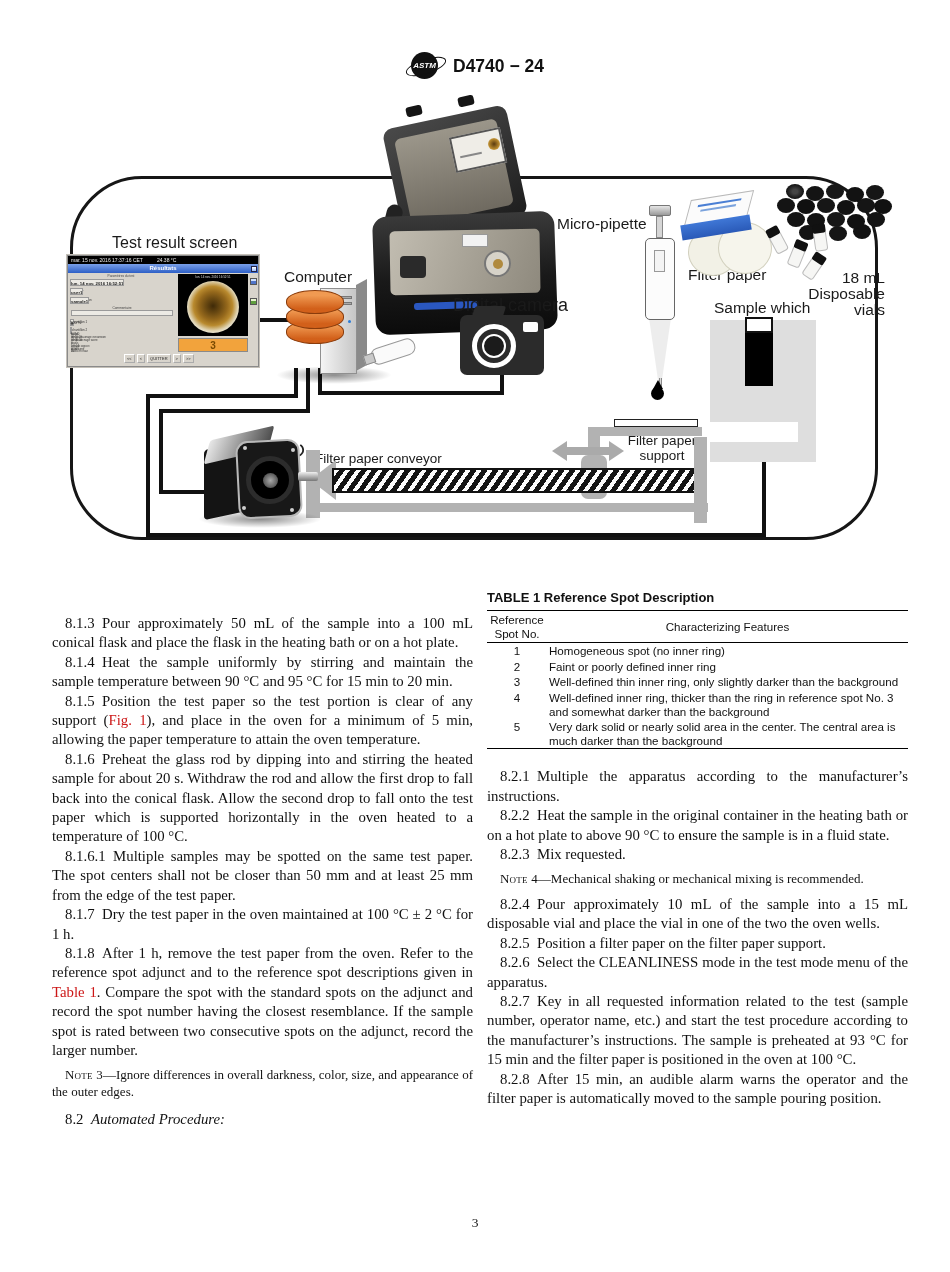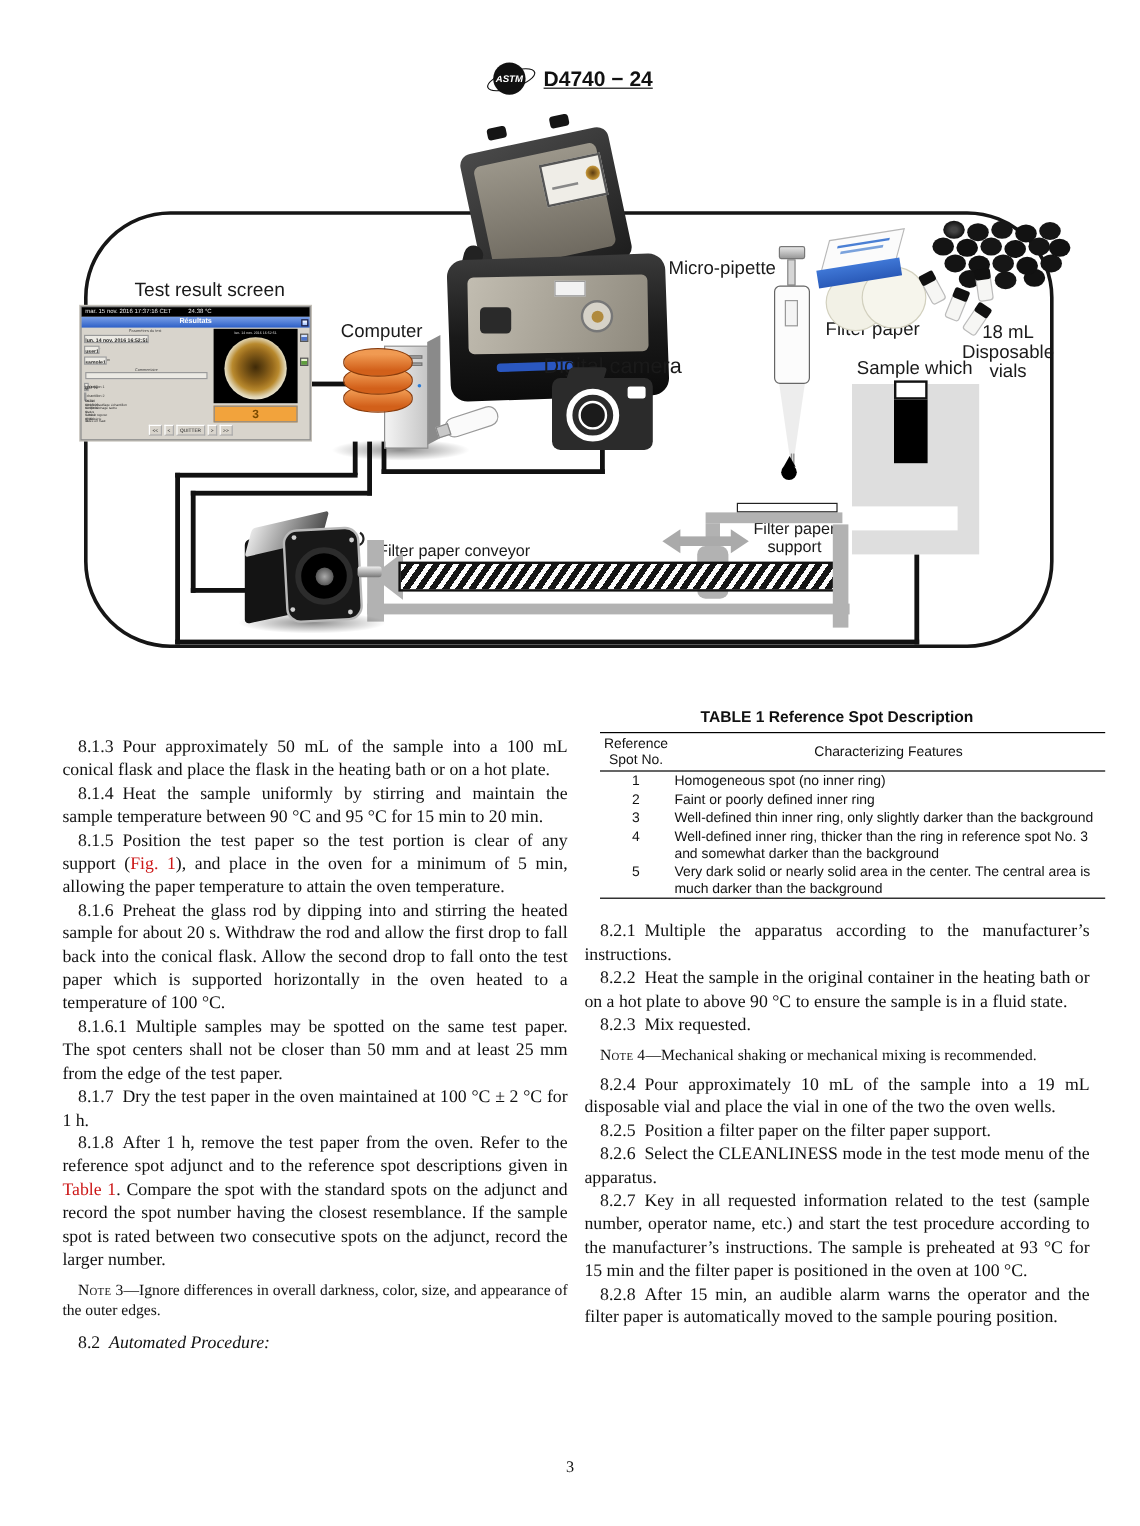--- a/index.html
+++ b/index.html
@@ -1,19 +1,19 @@
 <!DOCTYPE html>
 <html><head>
 <meta charset="utf-8">
 <style>
   html,body{margin:0;padding:0;background:#888;}
   .page{position:relative;width:950px;height:1272px;background:#ffffff;margin:0 auto;overflow:hidden;
         font-family:"Liberation Serif",serif;color:#111;}
   
-  .hdr{position:absolute;top:50px;left:0;width:100%;display:flex;justify-content:center;align-items:center;gap:9px;text-decoration:underline;}
+  .hdr{position:absolute;top:50px;left:0;width:100%;display:flex;justify-content:center;align-items:center;gap:9px;}
   .logo{position:relative;width:38px;height:32px;}
   .logo-circle{position:absolute;left:5px;top:2px;width:27px;height:27px;border-radius:50%;background:#111;
                color:#fff;font-family:"Liberation Sans",sans-serif;font-weight:bold;font-style:italic;
                font-size:8px;display:flex;align-items:center;justify-content:center;letter-spacing:0px;}
   .logo-orbit{position:absolute;left:-1px;top:9px;width:40px;height:13px;border:1.6px solid #111;border-radius:50%;
               transform:rotate(-18deg);}
   .doccode{font-family:"Liberation Sans",sans-serif;font-weight:bold;font-size:17.5px;color:#111;}
   
   #figure{position:absolute;top:110px;left:0;width:950px;height:478px;}
   #figure *{position:absolute;box-sizing:border-box;}
@@ -143,23 +143,23 @@
   .columns{position:absolute;top:588px;left:52px;width:856px;display:flex;gap:14px;}
   .col{flex:1;min-width:0;}
   .col-left{padding-top:26px;}
   .bp{margin:0;font-size:14.8px;line-height:19.4px;text-align:justify;text-indent:13px;}
   .note{margin:7px 0;font-size:13px;line-height:16.6px;text-align:justify;text-indent:13px;}
   .nlabel{font-variant:small-caps;letter-spacing:0.2px;}
   .xref{color:#cc1616;text-decoration:none;cursor:pointer;}
   .sechead{margin-top:9px;}
   .sechead i{font-style:italic;}
   
-  .t1-title{font-family:"Liberation Sans",sans-serif;font-weight:bold;font-size:13px;text-align:center;margin:2px 0 5px 0;}
+  .t1-title{font-family:"Liberation Sans",sans-serif;font-weight:bold;font-size:13px;text-align:left;margin:2px 0 5px 0;}
   table.t1{width:100%;border-collapse:collapse;font-family:"Liberation Sans",sans-serif;font-size:11.6px;line-height:13.6px;
-           border-top:1.6px solid #000;border-bottom:1.6px solid #000;margin-bottom:18px;margin-left:13px;}
+           border-top:1.6px solid #000;border-bottom:1.6px solid #000;margin-bottom:18px;}
   table.t1 th{font-weight:normal;border-bottom:1px solid #000;padding:2px 2px;text-align:center;vertical-align:middle;}
   table.t1 td{padding:1px 2px;vertical-align:top;}
   table.t1 td.no{text-align:center;width:56px;}
   .footer{position:absolute;top:1215px;left:0;width:100%;text-align:center;font-size:13.5px;}
 </style>
 </head>
 <body>
 
 <div class="page">
 
@@ -204,21 +204,21 @@
       <div class="app-dark"></div>
       <div class="app-label"></div>
       <div class="app-blue"></div>
     </div>
 
     <div class="flabel" style="left:112px;top:124px;font-size:16px">Test result screen</div>
     <div class="flabel" style="left:284px;top:158px;font-size:15.5px">Computer</div>
     <div class="flabel" style="left:453px;top:185px;font-size:18px">Digital camera</div>
     <div class="flabel" style="left:557px;top:105px;font-size:15.5px">Micro-pipette</div>
     <div class="flabel" style="left:688px;top:156px;font-size:15.5px">Filter paper</div>
-    <div class="flabel" style="left:795px;top:160px;width:90px;text-align:center;font-size:15.5px;line-height:16px;white-space:normal">
+    <div class="flabel" style="left:795px;top:160px;width:90px;text-align:right;font-size:15.5px;line-height:16px;white-space:normal">
       <span style="position:static">18 mL</span><br>
       <span style="position:static">Disposable</span><br>
       <span style="position:static">vials</span>
     </div>
     <div class="flabel" style="left:714px;top:189px;font-size:15.5px">Sample which</div>
     <div class="flabel" style="left:741px;top:287px;font-size:15.5px">Oven</div>
     <div class="flabel" style="left:779px;top:229px;font-size:12px">93°C</div>
     <div class="flabel" style="left:747px;top:332px;font-size:12px">100°C</div>
     <div class="flabel" style="left:612px;top:323px;width:100px;text-align:center;font-size:13.5px;line-height:15px;white-space:normal">
       <span style="position:static">Filter paper</span><br>
@@ -432,21 +432,21 @@
           <tr>
               <td class="no">5</td>
               <td>Very dark solid or nearly solid area in the center. The central area is much darker than the background</td>
             </tr>
         </tbody>
       </table>
       <p class="bp">8.2.1 Multiple the apparatus according to the manufacturer’s instructions.</p>
       <p class="bp">8.2.2 Heat the sample in the original container in the heating bath or on a hot plate to above 90 °C to ensure the sample is in a fluid state.</p>
       <p class="bp">8.2.3 Mix requested.</p>
       <p class="note"><span class="nlabel">Note 4</span><span>—Mechanical shaking or mechanical mixing is recommended.</span></p>
-      <p class="bp">8.2.4 Pour approximately 10 mL of the sample into a 19 mL disposable vial and place the vial in one of the two the oven wells.</p>
+      <p class="bp">8.2.4 Pour approximately 10 mL of the sample into a 15 mL disposable vial and place the vial in one of the two the oven wells.</p>
       <p class="bp">8.2.5 Position a filter paper on the filter paper support.</p>
       <p class="bp">8.2.6 Select the CLEANLINESS mode in the test mode menu of the apparatus.</p>
       <p class="bp">8.2.7 Key in all requested information related to the test (sample number, operator name, etc.) and start the test procedure according to the manufacturer’s instructions. The sample is preheated at 93 °C for 15 min and the filter paper is positioned in the oven at 100 °C.</p>
       <p class="bp">8.2.8 After 15 min, an audible alarm warns the operator and the filter paper is automatically moved to the sample pouring position.</p>
     </div>
   </div>
 
   <div class="footer">3</div>
 </div>
 

